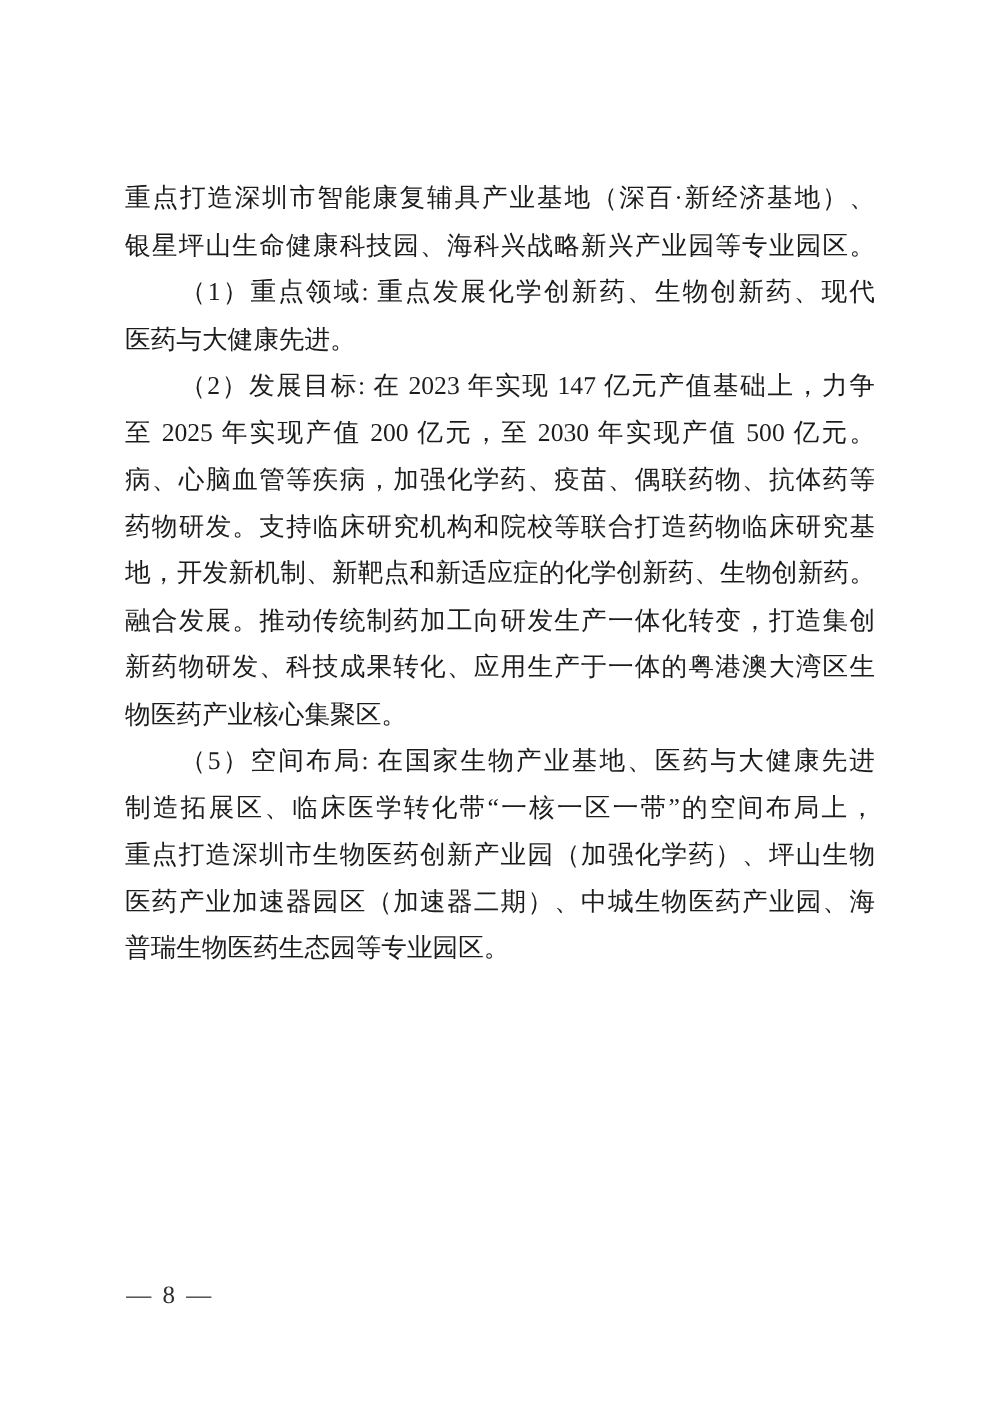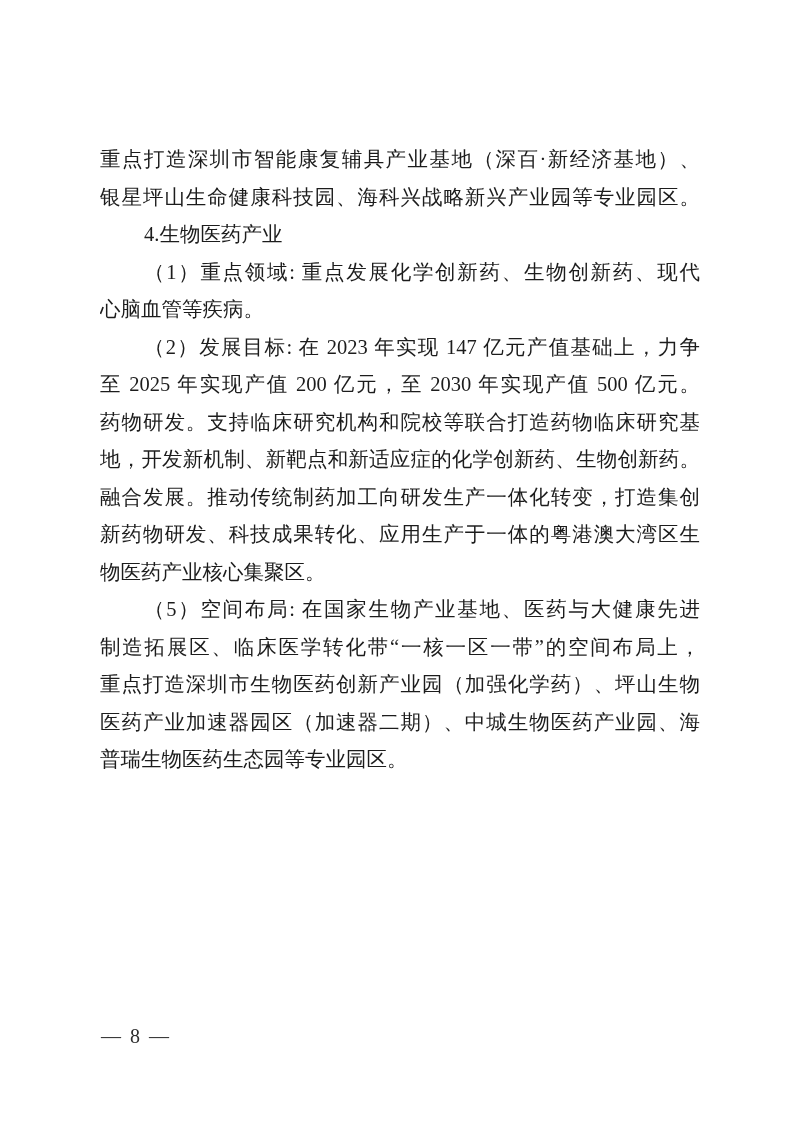--- a/index.html
+++ b/index.html
@@ -48,25 +48,25 @@
     letter-spacing: 2px;
   }
 </style>
 </head>
 <body>
 
 <div class="page">
   <div class="content">
     <div class="line fill">重点打造深圳市智能康复辅具产业基地（深百·新经济基地）、</div>
     <div class="line fill">银星坪山生命健康科技园、海科兴战略新兴产业园等专业园区。</div>
-    <div class="line indent">4.生物医药产业</div>
     <div class="line indent fill">（1）重点领域: 重点发展化学创新药、生物创新药、现代</div>
-    <div class="line">心脑血管等疾病。</div>
+    <div class="line">医药与大健康先进。</div>
     <div class="line indent fill">（2）发展目标: 在 2023 年实现 147 亿元产值基础上，力争</div>
     <div class="line fill">至 2025 年实现产值 200 亿元，至 2030 年实现产值 500 亿元。</div>
+    <div class="line fill">病、心脑血管等疾病，加强化学药、疫苗、偶联药物、抗体药等</div>
     <div class="line fill">药物研发。支持临床研究机构和院校等联合打造药物临床研究基</div>
     <div class="line fill">地，开发新机制、新靶点和新适应症的化学创新药、生物创新药。</div>
     <div class="line fill">融合发展。推动传统制药加工向研发生产一体化转变，打造集创</div>
     <div class="line fill">新药物研发、科技成果转化、应用生产于一体的粤港澳大湾区生</div>
     <div class="line">物医药产业核心集聚区。</div>
     <div class="line indent fill">（5）空间布局: 在国家生物产业基地、医药与大健康先进</div>
     <div class="line fill">制造拓展区、临床医学转化带“一核一区一带”的空间布局上，</div>
     <div class="line fill">重点打造深圳市生物医药创新产业园（加强化学药）、坪山生物</div>
     <div class="line fill">医药产业加速器园区（加速器二期）、中城生物医药产业园、海</div>
     <div class="line">普瑞生物医药生态园等专业园区。</div>

